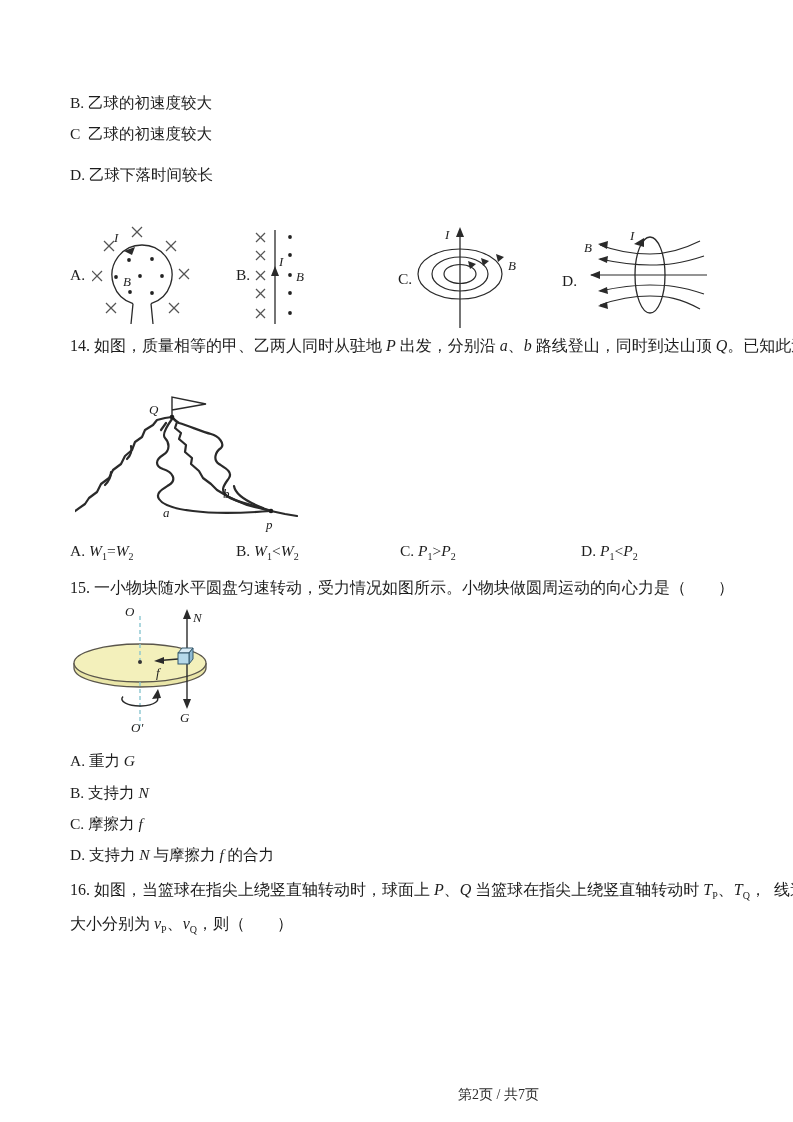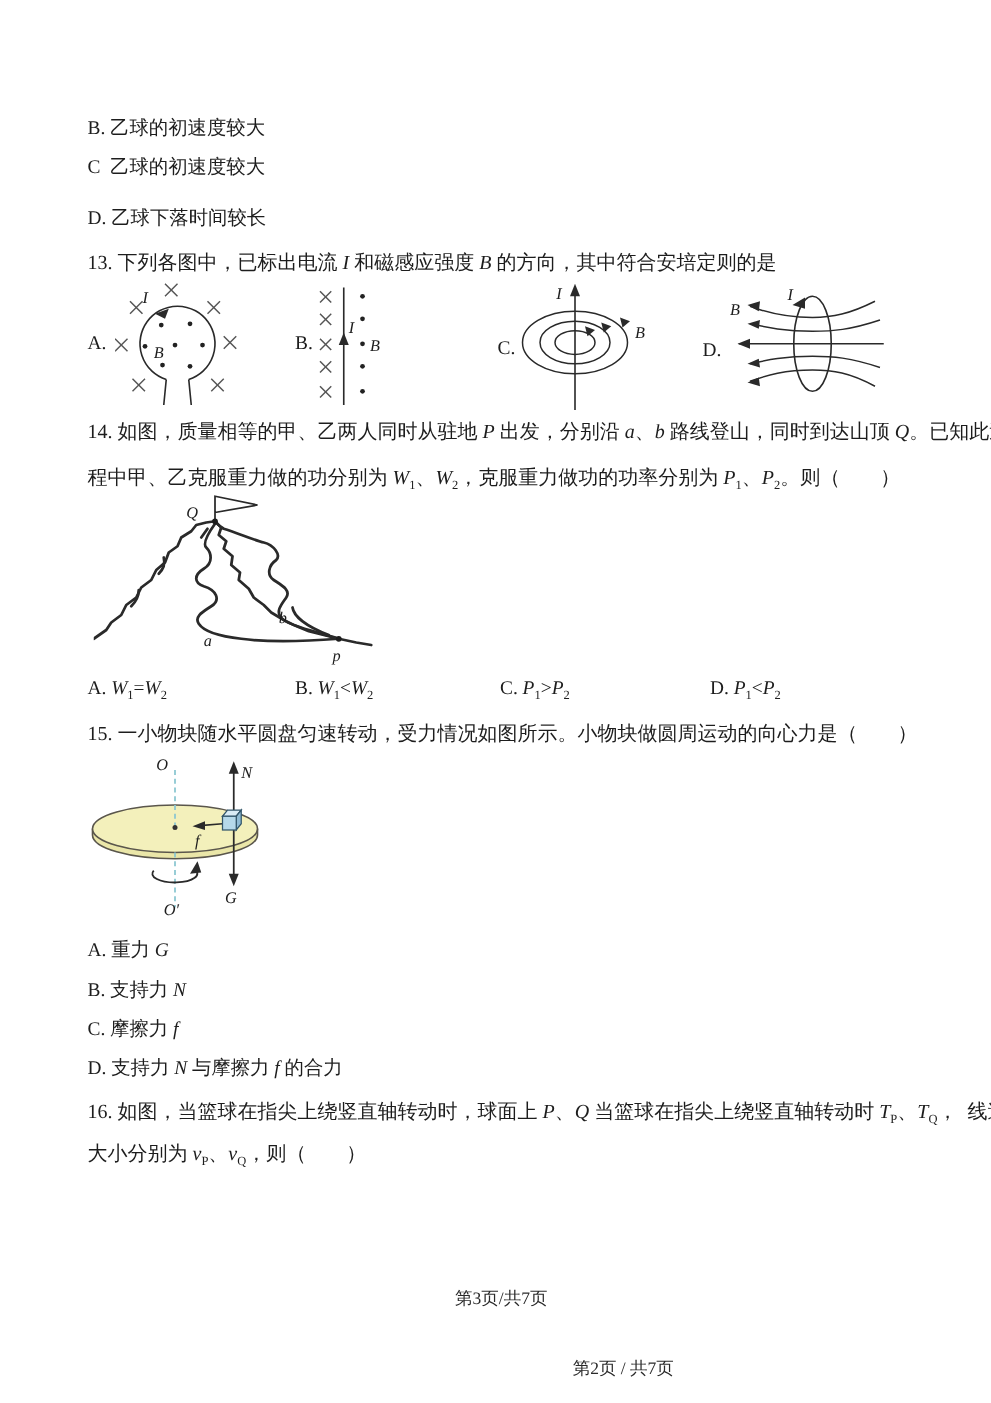--- a/index.html
+++ b/index.html
@@ -17,21 +17,20 @@
 </style>
 </head>
 <body>
 
 <div class="page">
 
   <div class="ln" style="left:70px;top:93px"><span>B. 乙球的初速度较大</span></div>
   <div class="ln" style="left:70px;top:124px"><span>C  乙球的初速度较大</span></div>
   <div class="ln" style="left:70px;top:165px"><span>D. 乙球下落时间较长</span></div>
 
-  <div class="ln stem" style="left:70px;top:201px"><span>13. 下列各图中，已标出电流 </span><span style="font-style: italic;">I</span><span> 和磁感应强度 </span><span style="font-style: italic;">B</span><span> 的方向，其中符合安培定则的是</span></div>
 
   <span class="figlab" style="left:70px;top:266px">A.</span>
   <span class="figlab" style="left:236px;top:266px">B.</span>
   <span class="figlab" style="left:398px;top:270px">C.</span>
   <span class="figlab" style="left:562px;top:272px">D.</span>
 
   <svg class="fig" style="left:92px;top:226px" width="132" height="102" viewBox="0 0 132 102">
     <g class="cross">
       <line x1="40" y1="1" x2="50" y2="11"></line>
         <line x1="50" y1="1" x2="40" y2="11"></line>
@@ -116,21 +115,20 @@
     <polygon points="14,47 24,43 24,51" fill="#2a2a2a"></polygon>
     <polygon points="22,63 31,59 32,66" fill="#2a2a2a"></polygon>
     <polygon points="22,78 31,74 32,81" fill="#2a2a2a"></polygon>
     <ellipse cx="74" cy="47" rx="15" ry="38" class="ink" stroke-width="1.3"></ellipse>
     <polygon points="58,16 68,10 68,19" fill="#2a2a2a"></polygon>
     <text x="54" y="12">I</text>
     <text x="8" y="24">B</text>
   </svg>
 
   <div class="ln stem" style="left:70px;top:336px"><span>14. 如图，质量相等的甲、乙两人同时从驻地 </span><span style="font-style: italic;">P</span><span> 出发，分别沿 </span><span style="font-style: italic;">a</span><span>、</span><span style="font-style: italic;">b</span><span> 路线登山，同时到达山顶 </span><span style="font-style: italic;">Q</span><span>。已知此过</span></div>
-  <div class="ln stem" style="left:70px;top:373px"><span>程中甲、乙克服重力做的功分别为 </span><span style="font-style: italic;">W</span><sub>1</sub><span>、</span><span style="font-style: italic;">W</span><sub>2</sub><span>，克服重力做功的功率分别为 </span><span style="font-style: italic;">P</span><sub>1</sub><span>、</span><span style="font-style: italic;">P</span><sub>2</sub><span>。则（　　）</span></div>
 
   <svg class="fig" style="left:75px;top:392px" width="225" height="142" viewBox="0 0 225 142">
     <g class="ink" stroke-width="2.2" stroke-linecap="round" stroke-linejoin="round">
       <path d="M 0 119 L 10 112 L 14 106 L 22 100 L 26 92 L 34 86 L 38 78 L 46 72 L 50 64 L 57 58 L 60 50 L 67 45 L 70 38 L 78 33 L 82 28 L 90 26 L 97 25"></path>
       <path d="M 97 25 L 102 30 L 100 36 L 106 41 L 104 47 L 111 53 L 110 60 L 117 66 L 116 72 L 124 79 L 128 86 L 136 92 L 142 98 L 152 104 L 160 108 L 172 113 L 184 116 L 196 119 L 210 122 L 222 124"></path>
       <path d="M 196 119 C 170 121, 140 122, 118 119 C 100 117, 88 113, 84 107 C 80 101, 88 97, 94 93 C 102 88, 98 80, 88 77 C 80 74, 80 68, 88 63 C 96 58, 94 50, 90 46 C 87 43, 92 34, 97 27"></path>
       <path d="M 196 119 C 178 113, 160 110, 152 104 C 144 98, 150 92, 154 86 C 158 80, 150 76, 144 72 C 138 68, 140 60, 146 56 C 150 52, 144 44, 136 42 C 128 40, 114 34, 104 31 C 101 29, 99 28, 98 26"></path>
       <path d="M 188 116 C 170 109, 160 101, 159 94"></path>
       <path d="M 30 93 C 34 89, 36 85, 36 80"></path>
       <path d="M 52 67 C 56 63, 57 58, 56 54"></path>
@@ -141,21 +139,21 @@
     <circle cx="196" cy="119" r="2.3" fill="#1d1d1d"></circle>
     <text x="74" y="22" font-size="15">Q</text>
     <text x="88" y="125" font-size="15">a</text>
     <text x="148" y="106" font-size="15">b</text>
     <text x="191" y="137" font-size="15">p</text>
   </svg>
 
   <div class="ln" style="left:70px;top:541px"><span>A. </span><span style="font-style: italic;">W</span><sub>1</sub><span>=</span><span style="font-style: italic;">W</span><sub>2</sub></div>
   <div class="ln" style="left:236px;top:541px"><span>B. </span><span style="font-style: italic;">W</span><sub>1</sub><span>&lt;</span><span style="font-style: italic;">W</span><sub>2</sub></div>
   <div class="ln" style="left:400px;top:541px"><span>C. </span><span style="font-style: italic;">P</span><sub>1</sub><span>&gt;</span><span style="font-style: italic;">P</span><sub>2</sub></div>
-  <div class="ln" style="left:568px;top:541px"><span>D. </span><span style="font-style: italic;">P</span><sub>1</sub><span>&lt;</span><span style="font-style: italic;">P</span><sub>2</sub></div>
+  <div class="ln" style="left:581px;top:541px"><span>D. </span><span style="font-style: italic;">P</span><sub>1</sub><span>&lt;</span><span style="font-style: italic;">P</span><sub>2</sub></div>
 
   <div class="ln stem" style="left:70px;top:578px"><span>15. 一小物块随水平圆盘匀速转动，受力情况如图所示。小物块做圆周运动的向心力是（　　）</span></div>
 
   <svg class="fig" style="left:68px;top:600px" width="152" height="146" viewBox="0 0 152 146">
     <path d="M 6 63 L 6 68 A 66 19 0 0 0 138 68 L 138 63" fill="#eae6a8" stroke="#5a564c" stroke-width="1.3"></path>
     <ellipse cx="72" cy="63" rx="66" ry="19" fill="#f3f0bb" stroke="#5a564c" stroke-width="1.3"></ellipse>
     <g stroke="#8ac6d0" stroke-width="1.4" stroke-dasharray="4 3">
       <line x1="72" y1="16" x2="72" y2="61"></line>
       <line x1="72" y1="82" x2="72" y2="126"></line>
     </g>
@@ -181,16 +179,15 @@
   </svg>
 
   <div class="ln" style="left:70px;top:751px"><span>A. 重力 </span><span style="font-style: italic;">G</span></div>
   <div class="ln" style="left:70px;top:783px"><span>B. 支持力 </span><span style="font-style: italic;">N</span></div>
   <div class="ln" style="left:70px;top:814px"><span>C. 摩擦力 </span><span style="font-style: italic;">f</span></div>
   <div class="ln" style="left:70px;top:845px"><span>D. 支持力 </span><span style="font-style: italic;">N</span><span> 与摩擦力 </span><span style="font-style: italic;">f</span><span> 的合力</span></div>
 
   <div class="ln stem" style="left:70px;top:880px"><span>16. 如图，当篮球在指尖上绕竖直轴转动时，球面上 </span><span style="font-style: italic;">P</span><span>、</span><span style="font-style: italic;">Q</span><span> 当篮球在指尖上绕竖直轴转动时 </span><span style="font-style: italic;">T</span><sub>P</sub><span>、</span><span style="font-style: italic;">T</span><sub>Q</sub><span>，  线速度</span></div>
   <div class="ln stem" style="left:70px;top:914px"><span>大小分别为 </span><span style="font-style: italic;">v</span><sub>P</sub><span>、</span><span style="font-style: italic;">v</span><sub>Q</sub><span>，则（　　）</span></div>
 
-  <div class="footer" style="left:301px;top:1030px;width:200px;text-align:center">第3页/共7页</div>
   <div class="footer" style="left:339px;top:1086px;width:200px;text-align:right">第2页 / 共7页</div>
 
 </div>
 
 </body></html>

